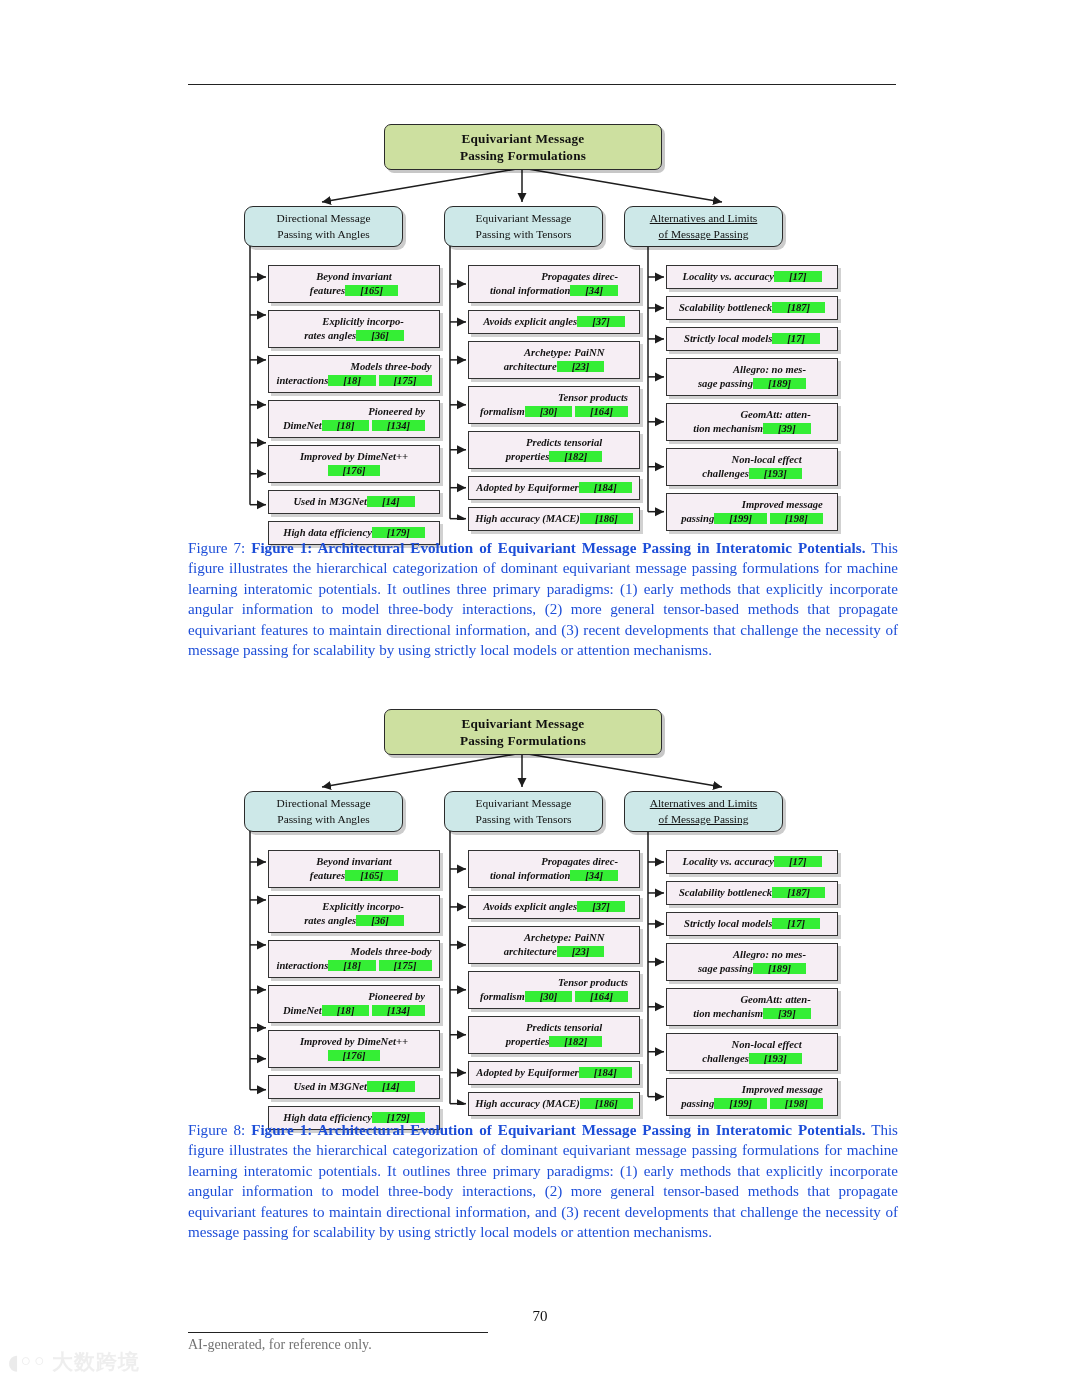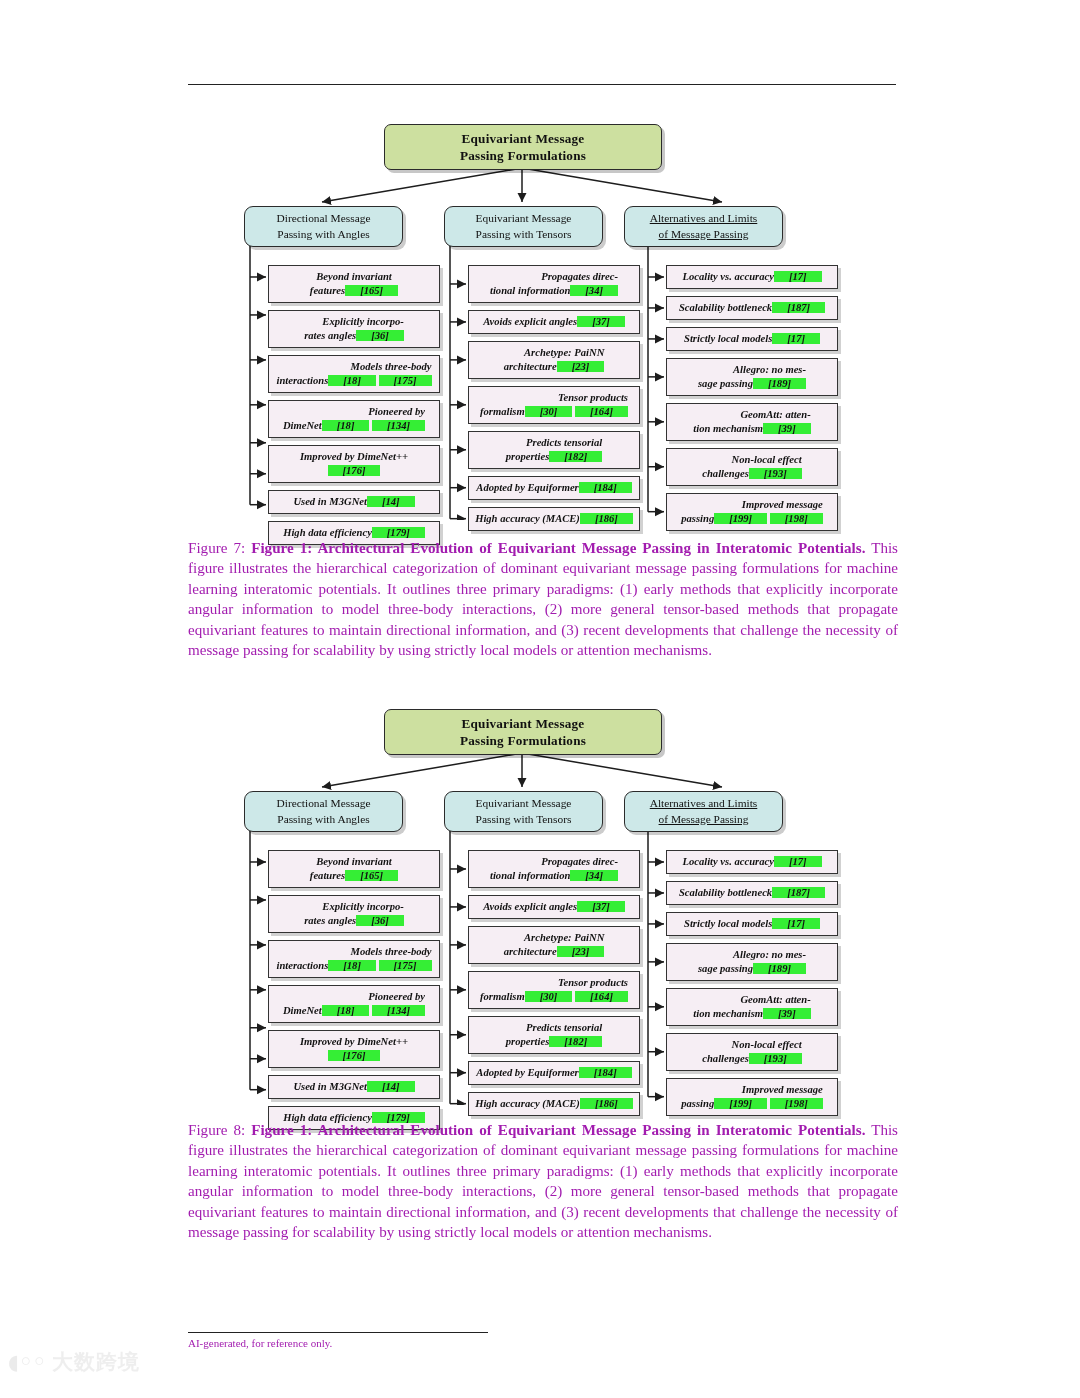--- a/index.html
+++ b/index.html
@@ -137,21 +137,21 @@
   }
 
   
   .caption {
     position: absolute;
     left: 188px;
     width: 710px;
     font-size: 15.1px;
     line-height: 1.355;
     text-align: justify;
-    color: #a21caf;
+    color: #1d4ed8;
   }
 
   
   .page-number {
     position: absolute;
     left: 0;
     top: 1308px;
     width: 1080px;
     text-align: center;
     font-size: 15px;
@@ -161,22 +161,22 @@
     left: 188px;
     top: 1332px;
     width: 300px;
     height: 0;
     border-top: 1.4px solid #222;
   }
   .foot-note {
     position: absolute;
     left: 188px;
     top: 1337px;
-    font-size: 11px;
-    color: #a21caf;
+    font-size: 14px;
+    color: #737373;
   }
 
   
   .watermark {
     position: absolute;
     left: 8px;
     top: 1348px;
     display: flex;
     align-items: center;
     gap: 6px;
@@ -552,20 +552,21 @@
             <div>
               <div><span>Improved message</span></div>
               <div><span>passing</span><span class="cite">[199]</span> <span class="cite">[198]</span></div>
             </div>
           </div>
         </div>
       </div>
   </div>
   <div class="caption" id="cap-1" style="top:1120px;"><span>Figure 8: </span><span style="font-weight: bold;">Figure 1: Architectural Evolution of Equivariant Message Passing in Interatomic Potentials.</span><span> This figure illustrates the hierarchical categorization of dominant equivariant message passing formulations for machine learning interatomic potentials. It outlines three primary paradigms: (1) early methods that explicitly incorporate angular information to model three-body interactions, (2) more general tensor-based methods that propagate equivariant features to maintain directional information, and (3) recent developments that challenge the necessity of message passing for scalability by using strictly local models or attention mechanisms.</span></div>
 
+  <div class="page-number">70</div>
   <div class="foot-rule"></div>
   <div class="foot-note">AI-generated, for reference only.</div>
 
   <div class="watermark">
     <span class="wm-logo">◖◦◦</span>
     <span class="wm-text">大数跨境</span>
   </div>
 
 </div>
 

